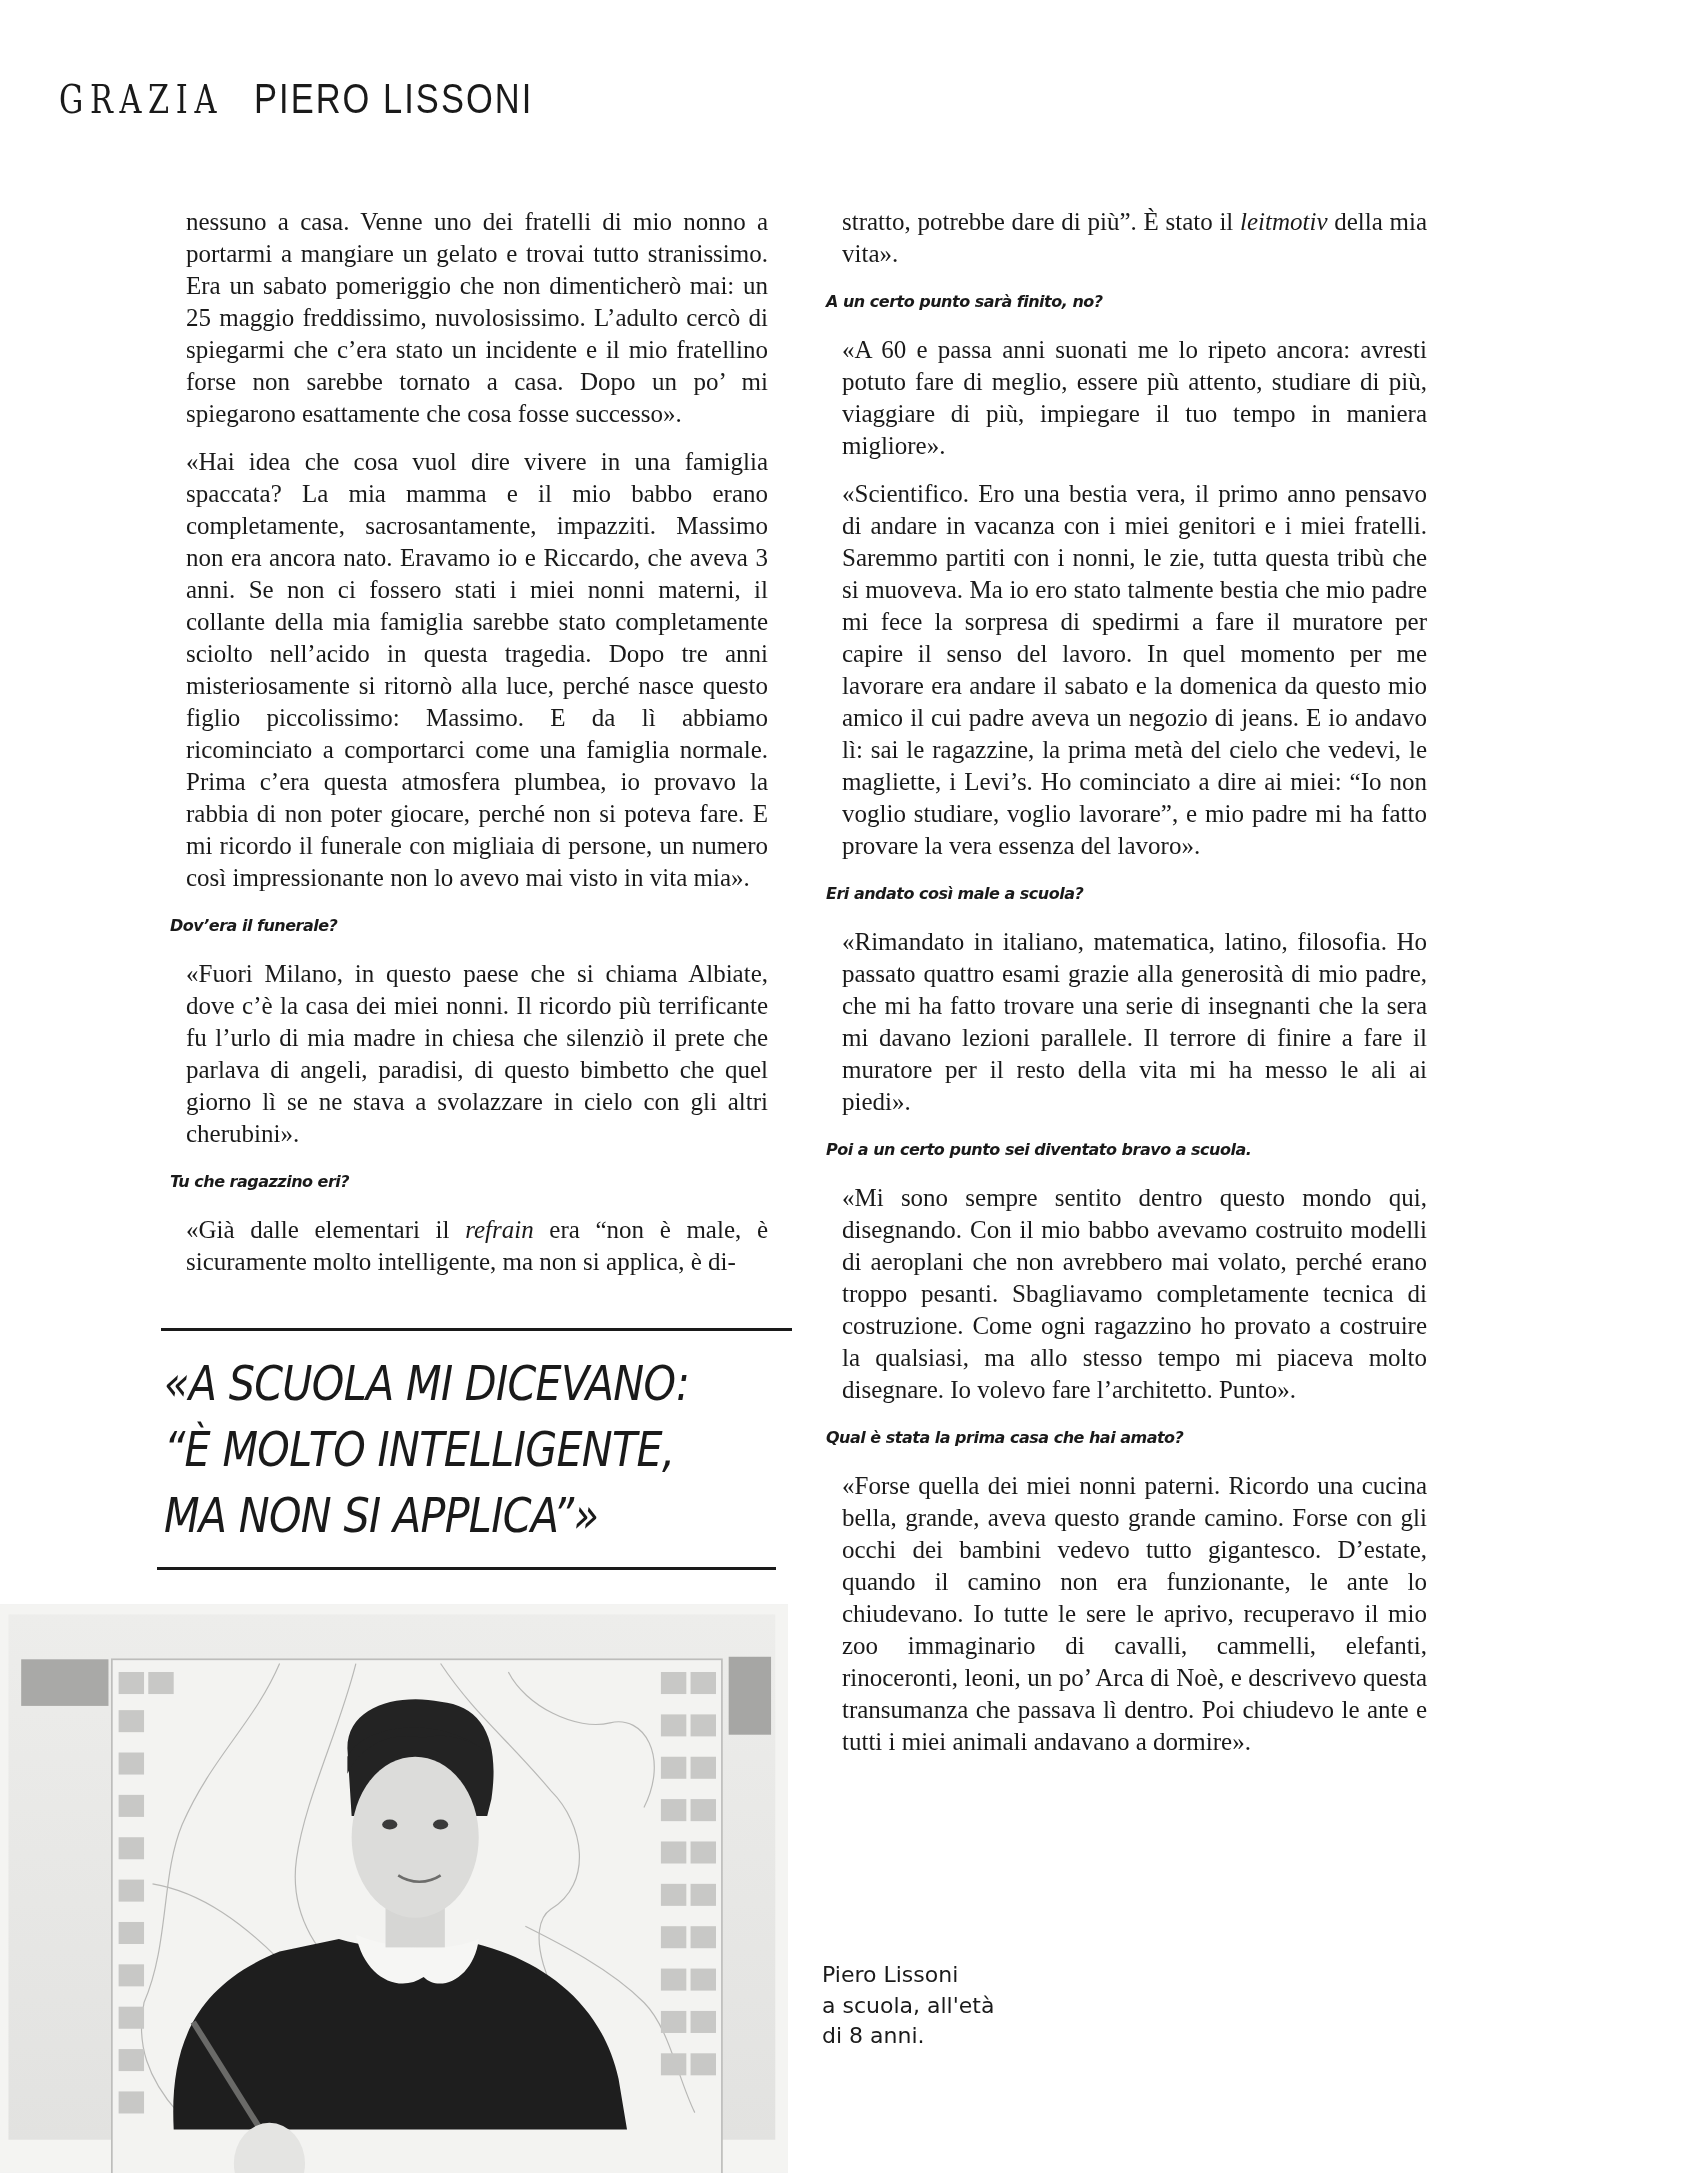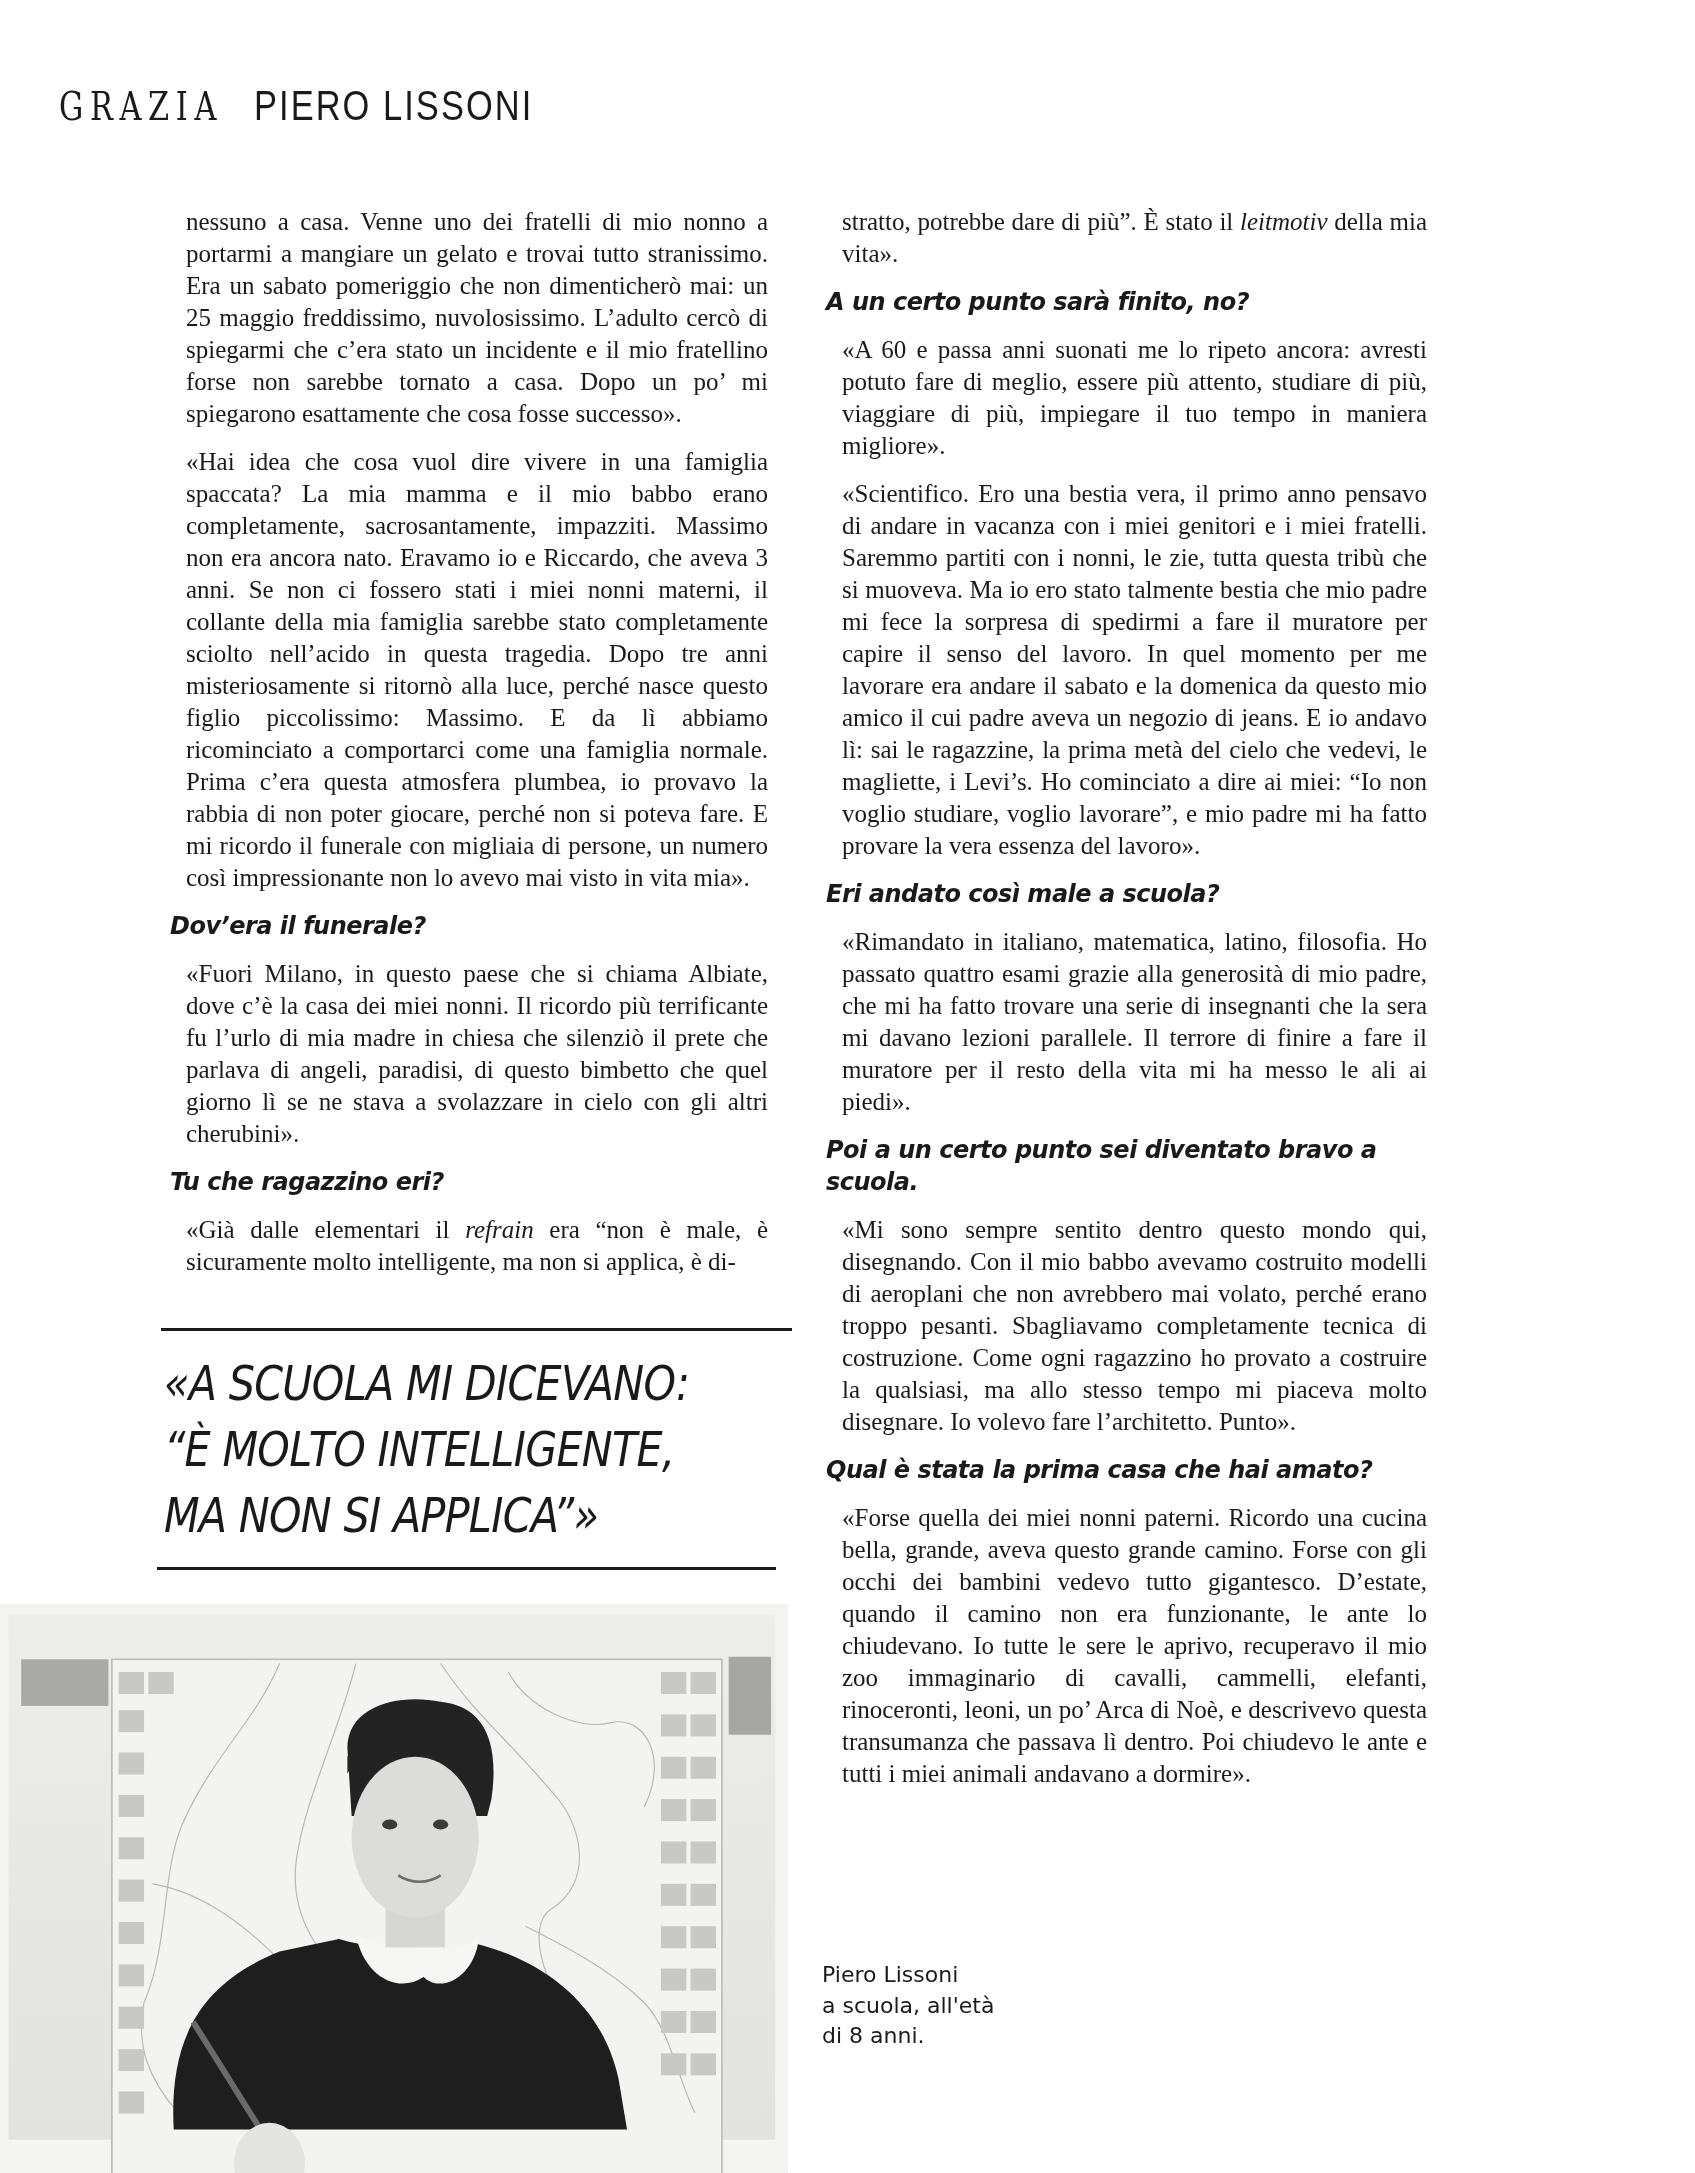--- a/index.html
+++ b/index.html
@@ -1,25 +1,25 @@
 <!DOCTYPE html>
 <html style="font-size:13.6px"><head>
 <meta charset="utf-8">
 <style>
   html, body { margin: 0; padding: 0; background: #ffffff; }
   body { width: 1695px; height: 2173px; position: relative; overflow: hidden; color: #1a1a1a; }
-  .masthead { position: absolute; left: 59px; top: 82px; height: 59px; display: flex; align-items: baseline; }
+  .masthead { position: absolute; left: 59px; top: 75px; height: 59px; display: flex; align-items: baseline; }
   .brand { font-family: "DejaVu Serif", serif; font-size: 39px; letter-spacing: 8.5px; transform: scaleX(0.78); transform-origin: left; font-weight: normal; color: #1a1a1a; width: 170px; display: inline-block; }
   .section-title { font-family: "Liberation Sans", sans-serif; font-size: 42px; letter-spacing: 2.5px; transform: scaleX(0.82); transform-origin: left; margin-left: 25.4px; display: inline-block; white-space: nowrap; }
 
   .col { position: absolute; top: 190px; font-family: "Liberation Serif", serif; font-size: 25px; line-height: 32px; text-align: justify; hyphens: manual; }
   .col.left { left: 170px; width: 614px; }
   .col.right { left: 826px; width: 617px; }
   .col p { margin: 16px; }
-  .q { font-family: "DejaVu Sans", sans-serif; font-style: italic; font-weight: bold; font-size: 24px; letter-spacing: -0.5px; text-align: left; display: block; }
+  .q { font-family: "DejaVu Sans", sans-serif; font-style: italic; font-weight: bold; font-size: 16px; letter-spacing: -0.5px; text-align: left; display: block; }
 
   .pullquote { position: absolute; left: 161px; top: 1328px; width: 631px; }
   .rule { height: 3.4px; background: #1a1a1a; }
   .rule.bottom { width: 619px; margin-left: -4.2px; }
   .pq-text { font-family: "DejaVu Sans", sans-serif; font-style: italic; font-size: 48px; line-height: 66px; padding: 18.6px 0 18.6px 3.4px; letter-spacing: -0.8px; transform: scaleX(0.86); transform-origin: left; white-space: nowrap; }
 
   .photo { position: absolute; left: 0; top: 1604px; width: 788px; height: 569px; background: #f2f2f0; overflow: hidden; }
   .caption { position: absolute; left: 822px; top: 1960px; font-family: "DejaVu Sans", sans-serif; font-size: 22px; line-height: 30.5px; color: #1a1a1a; }
 </style>
 </head>

